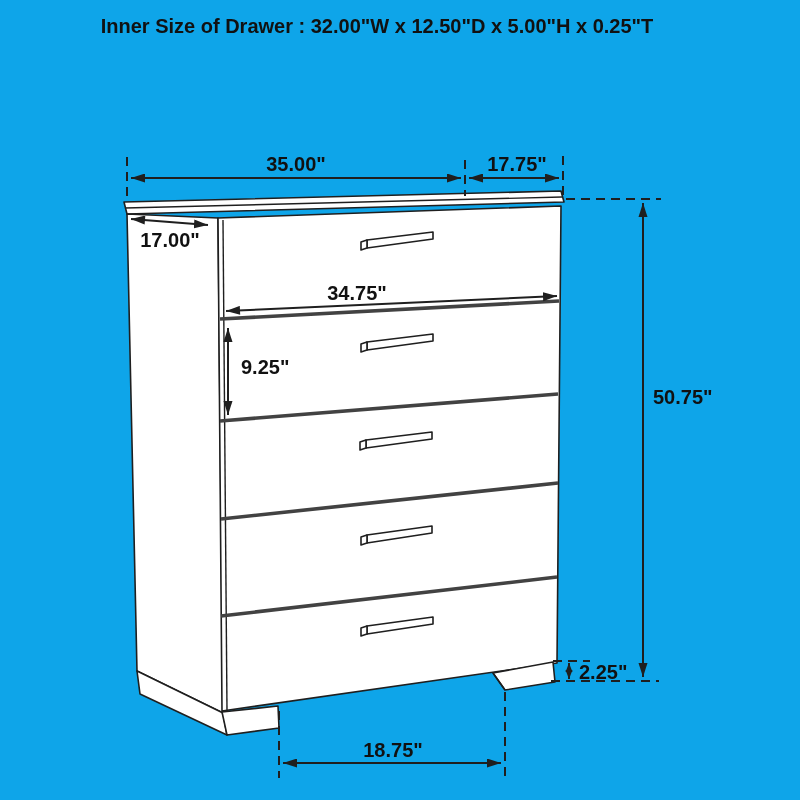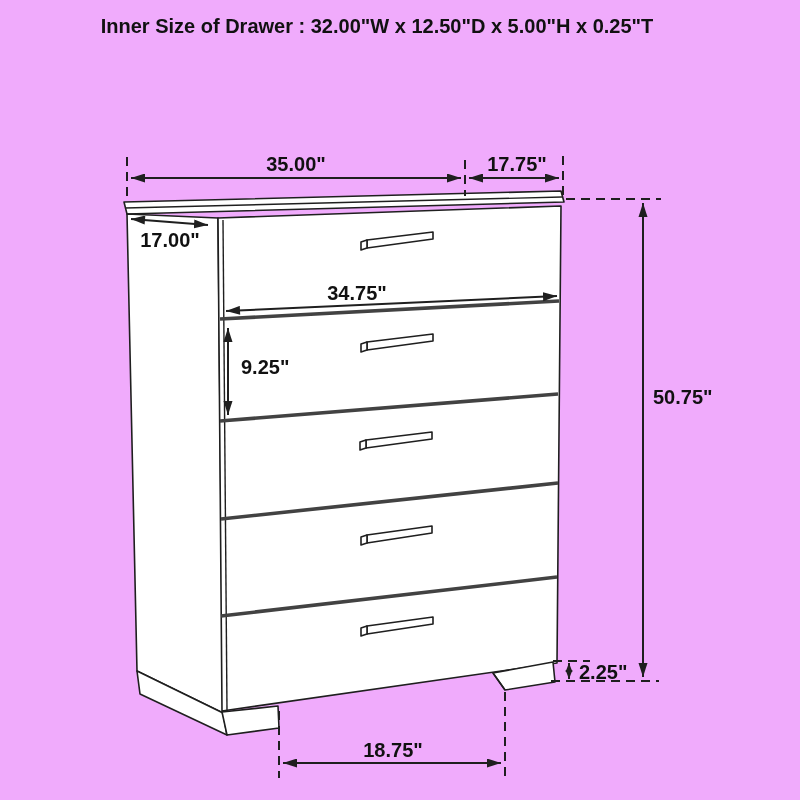--- a/index.html
+++ b/index.html
@@ -1,16 +1,16 @@
 <!DOCTYPE html>
 <html><head>
 <meta charset="utf-8">
 <style>
   html,body{margin:0;padding:0;background:#ffffff;}
-  #canvas{width:800px;height:800px;position:relative;background:#f0abfc;overflow:hidden;}
+  #canvas{width:800px;height:800px;position:relative;background:#0ea5e9;overflow:hidden;}
   .title-text{font:bold 20px "Liberation Sans",sans-serif;fill:#111111;}
   .dim-label{font:bold 20px "Liberation Sans",sans-serif;fill:#111111;}
   .outline{fill:#ffffff;stroke:#1f1f1f;stroke-width:1.6;stroke-linejoin:round;}
   .edge{stroke:#1f1f1f;stroke-width:1.4;fill:none;}
   .divider{stroke:#424242;stroke-width:3.6;fill:none;}
   .dimline{stroke:#1f1f1f;stroke-width:2;fill:none;}
   .dashline{stroke:#1f1f1f;stroke-width:2;fill:none;stroke-dasharray:9 6;}
 </style>
 </head>
 <body>

